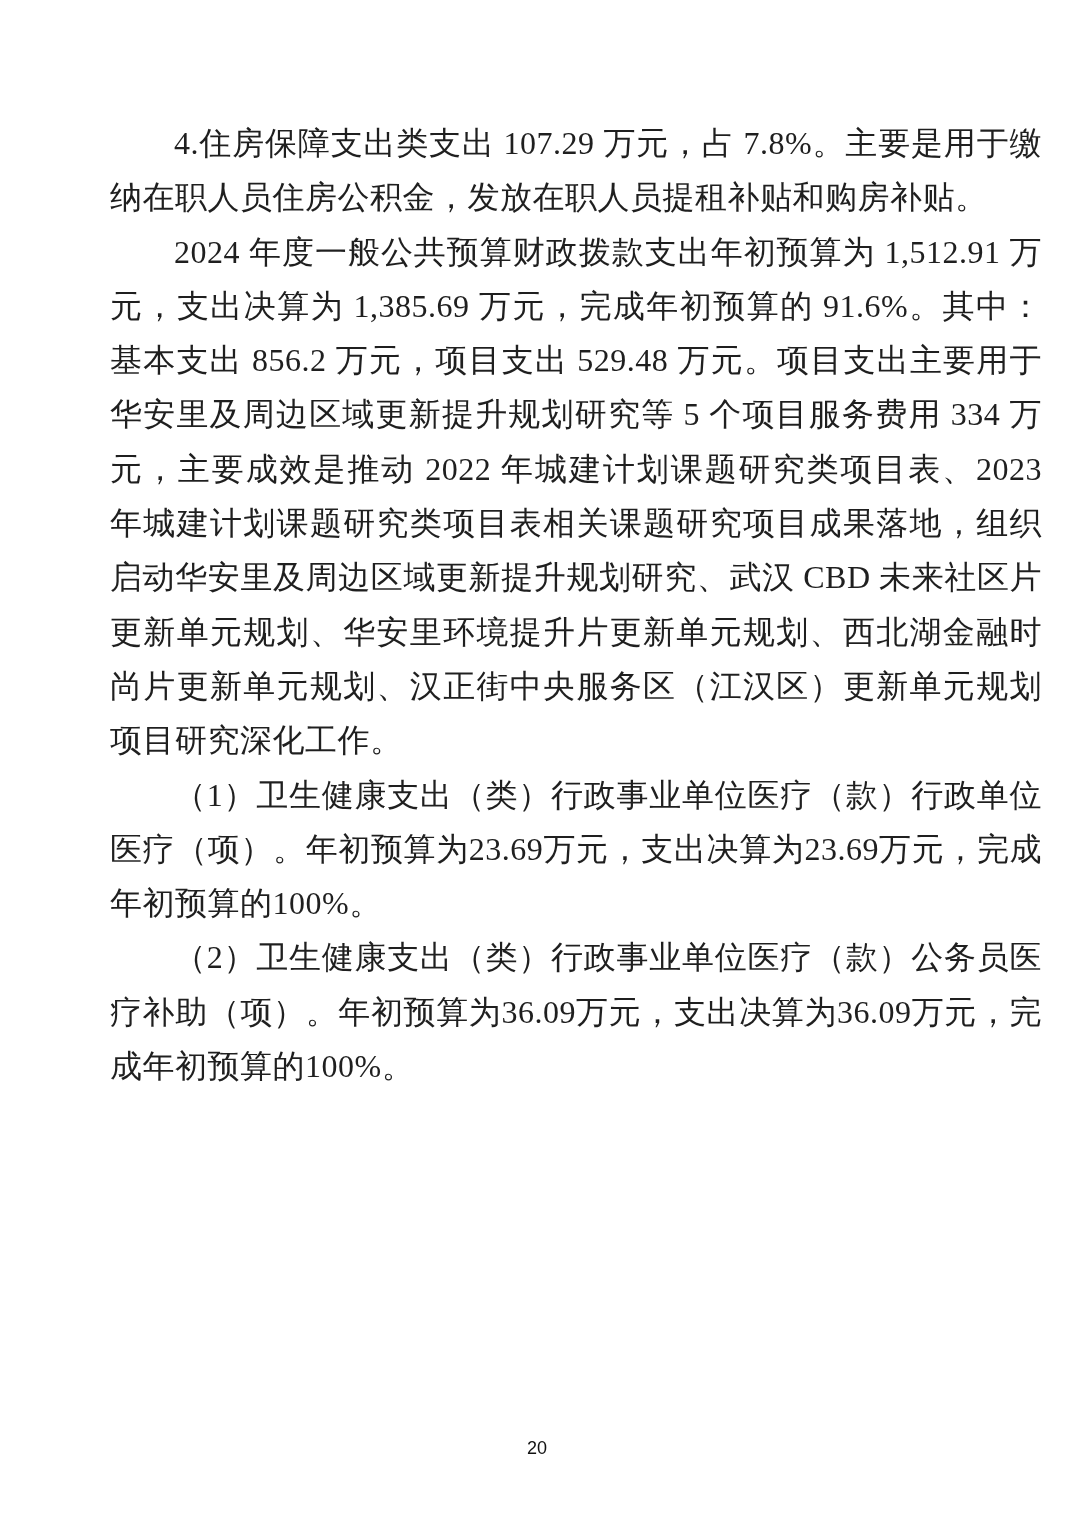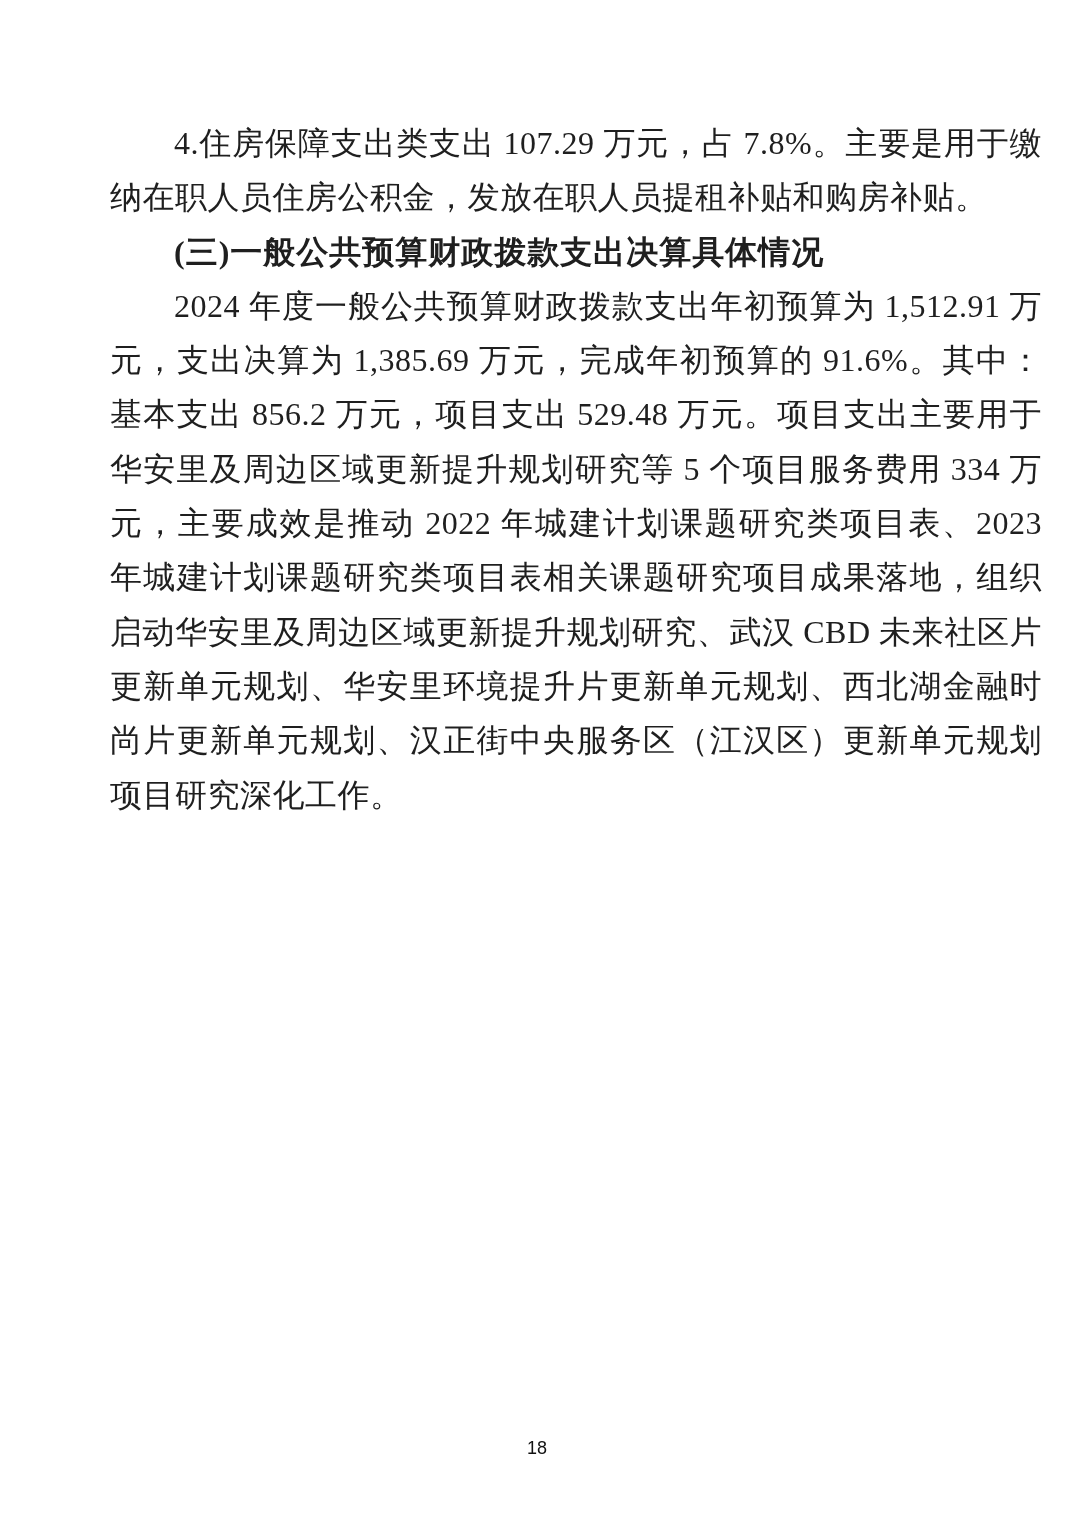--- a/index.html
+++ b/index.html
@@ -51,19 +51,20 @@
     color: #111111;
   }
 </style>
 </head>
 <body>
 
 <div class="page">
   <div class="content">
 
   <p class="para body">4.住房保障支出类支出 107.29 万元，占 7.8%。主要是用于缴纳在职人员住房公积金，发放在职人员提租补贴和购房补贴。</p>
-      <p class="para heading">(三)一般公共预算财政拨款支出决算具体情况</p>
       <p class="para body">2024 年度一般公共预算财政拨款支出年初预算为 1,512.91 万元，支出决算为 1,385.69 万元，完成年初预算的 91.6%。其中：基本支出 856.2 万元，项目支出 529.48 万元。项目支出主要用于华安里及周边区域更新提升规划研究等 5 个项目服务费用 334 万元，主要成效是推动 2022 年城建计划课题研究类项目表、2023 年城建计划课题研究类项目表相关课题研究项目成果落地，组织启动华安里及周边区域更新提升规划研究、武汉 CBD 未来社区片更新单元规划、华安里环境提升片更新单元规划、西北湖金融时尚片更新单元规划、汉正街中央服务区（江汉区）更新单元规划项目研究深化工作。</p>
+      <p class="para body">（1）卫生健康支出（类）行政事业单位医疗（款）行政单位医疗（项）。年初预算为23.69万元，支出决算为23.69万元，完成年初预算的100%。</p>
+      <p class="para body">（2）卫生健康支出（类）行政事业单位医疗（款）公务员医疗补助（项）。年初预算为36.09万元，支出决算为36.09万元，完成年初预算的100%。</p>
     </div>
   <div class="page-footer">
-    <span class="page-number">18</span>
+    <span class="page-number">20</span>
   </div>
 </div>
 
 </body></html>

